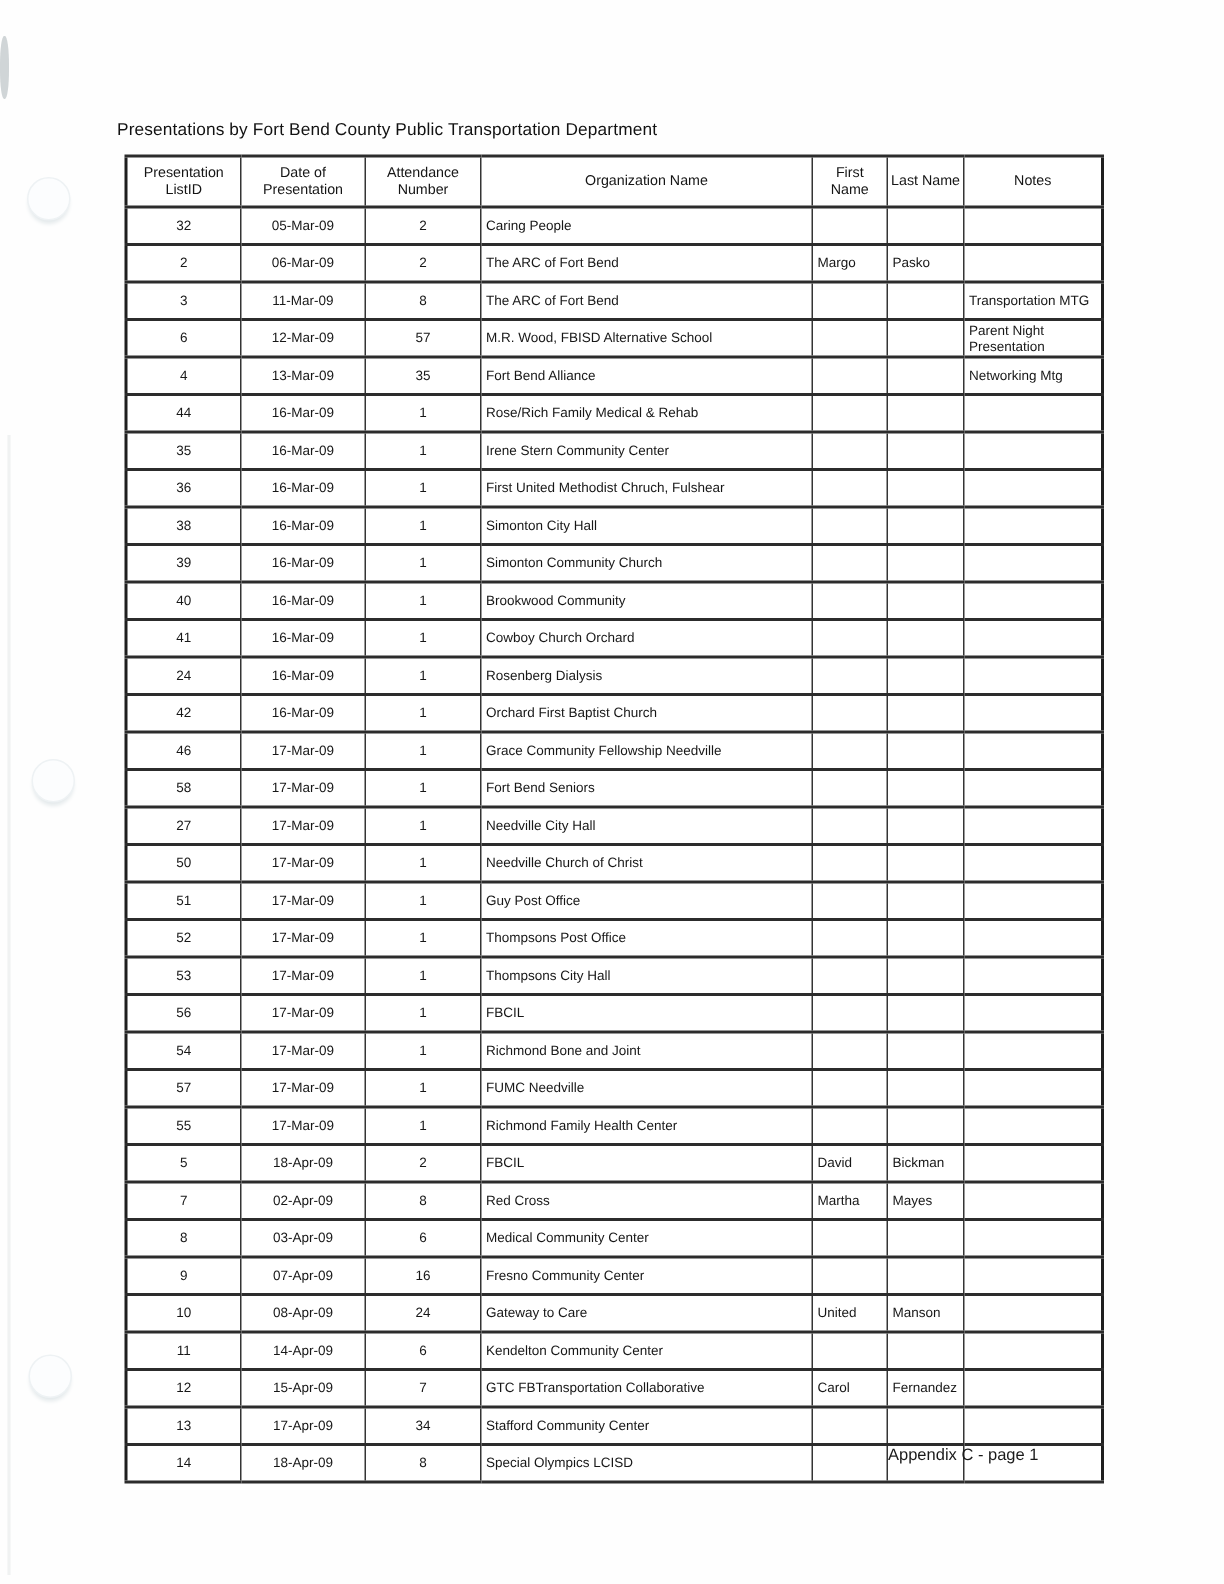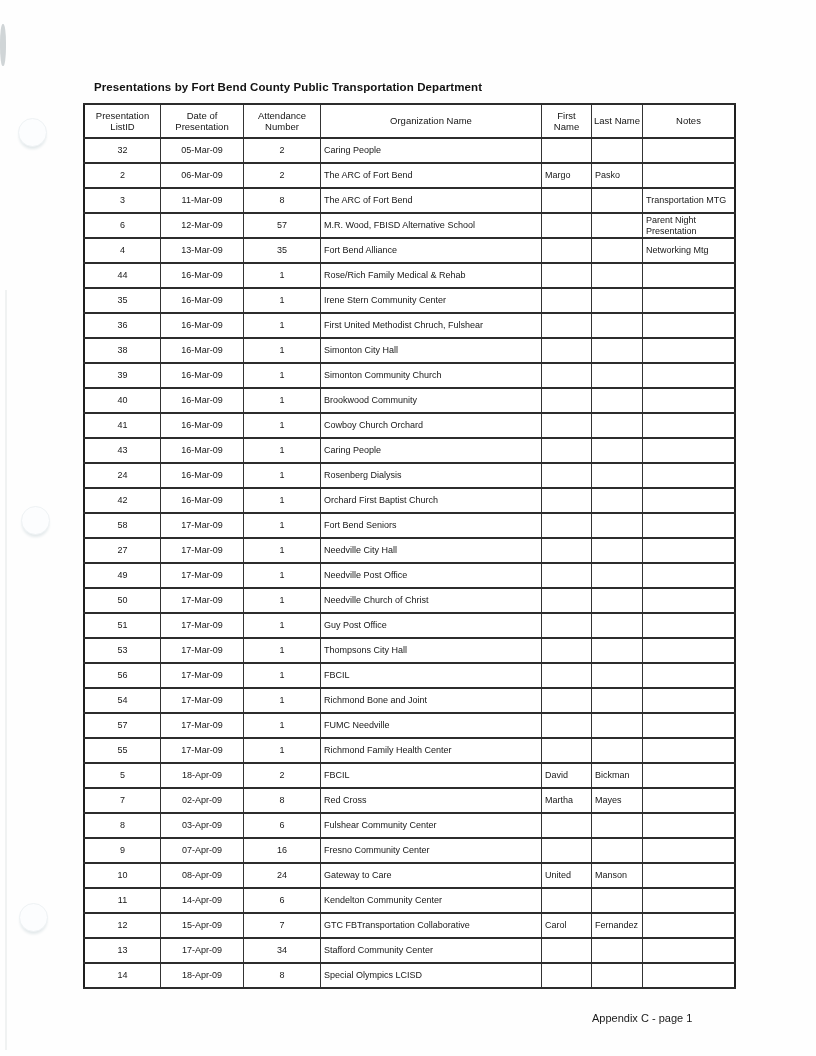--- a/index.html
+++ b/index.html
@@ -40,24 +40,24 @@
     left: 0;
     top: 24px;
     width: 6px;
     height: 42px;
     background: #9aa4a8;
     opacity: 0.45;
     border-radius: 45%;
   }
   .doc-title {
     position: absolute;
-    left: 94px;
+    left: 78px;
     top: 81px;
     font-size: 11.5px;
-    font-weight: bold;
+    font-weight: normal;
     color: #121212;
     letter-spacing: 0.1px;
     white-space: nowrap;
   }
   .presentations-table {
     position: absolute;
     left: 83px;
     top: 103px;
     width: 643px;
     border-collapse: collapse;
@@ -104,21 +104,21 @@
   .presentations-table td:nth-child(1),
   .presentations-table td:nth-child(2),
   .presentations-table td:nth-child(3) { text-align: center; }
   .presentations-table td:nth-child(4),
   .presentations-table td:nth-child(5),
   .presentations-table td:nth-child(6),
   .presentations-table td:nth-child(7) { text-align: left; padding-left: 3px; }
   .page-footer {
     position: absolute;
     left: 592px;
-    top: 1012px;
+    top: 964px;
     font-size: 11px;
     color: #1a1a1a;
     white-space: nowrap;
   }
 </style>
 </head>
 <body>
 
 <div class="page">
 
@@ -245,87 +245,87 @@
         <tr>
           <td>41</td>
           <td>16-Mar-09</td>
           <td>1</td>
           <td>Cowboy Church Orchard</td>
           <td></td>
           <td></td>
           <td></td>
         </tr>
         <tr>
-          <td>43</td>
-          <td>16-Mar-09</td>
-          <td>1</td>
-          <td>Caring People</td>
-          <td></td>
-          <td></td>
-          <td></td>
-        </tr>
-        <tr>
           <td>24</td>
           <td>16-Mar-09</td>
           <td>1</td>
           <td>Rosenberg Dialysis</td>
           <td></td>
           <td></td>
           <td></td>
         </tr>
         <tr>
           <td>42</td>
           <td>16-Mar-09</td>
           <td>1</td>
           <td>Orchard First Baptist Church</td>
           <td></td>
           <td></td>
           <td></td>
         </tr>
         <tr>
+          <td>46</td>
+          <td>17-Mar-09</td>
+          <td>1</td>
+          <td>Grace Community Fellowship Needville</td>
+          <td></td>
+          <td></td>
+          <td></td>
+        </tr>
+        <tr>
           <td>58</td>
           <td>17-Mar-09</td>
           <td>1</td>
           <td>Fort Bend Seniors</td>
           <td></td>
           <td></td>
           <td></td>
         </tr>
         <tr>
           <td>27</td>
           <td>17-Mar-09</td>
           <td>1</td>
           <td>Needville City Hall</td>
           <td></td>
           <td></td>
           <td></td>
         </tr>
         <tr>
-          <td>49</td>
-          <td>17-Mar-09</td>
-          <td>1</td>
-          <td>Needville Post Office</td>
-          <td></td>
-          <td></td>
-          <td></td>
-        </tr>
-        <tr>
           <td>50</td>
           <td>17-Mar-09</td>
           <td>1</td>
           <td>Needville Church of Christ</td>
           <td></td>
           <td></td>
           <td></td>
         </tr>
         <tr>
           <td>51</td>
           <td>17-Mar-09</td>
           <td>1</td>
           <td>Guy Post Office</td>
+          <td></td>
+          <td></td>
+          <td></td>
+        </tr>
+        <tr>
+          <td>52</td>
+          <td>17-Mar-09</td>
+          <td>1</td>
+          <td>Thompsons Post Office</td>
           <td></td>
           <td></td>
           <td></td>
         </tr>
         <tr>
           <td>53</td>
           <td>17-Mar-09</td>
           <td>1</td>
           <td>Thompsons City Hall</td>
           <td></td>
@@ -383,21 +383,21 @@
           <td>8</td>
           <td>Red Cross</td>
           <td>Martha</td>
           <td>Mayes</td>
           <td></td>
         </tr>
         <tr>
           <td>8</td>
           <td>03-Apr-09</td>
           <td>6</td>
-          <td>Fulshear Community Center</td>
+          <td>Medical Community Center</td>
           <td></td>
           <td></td>
           <td></td>
         </tr>
         <tr>
           <td>9</td>
           <td>07-Apr-09</td>
           <td>16</td>
           <td>Fresno Community Center</td>
           <td></td>

